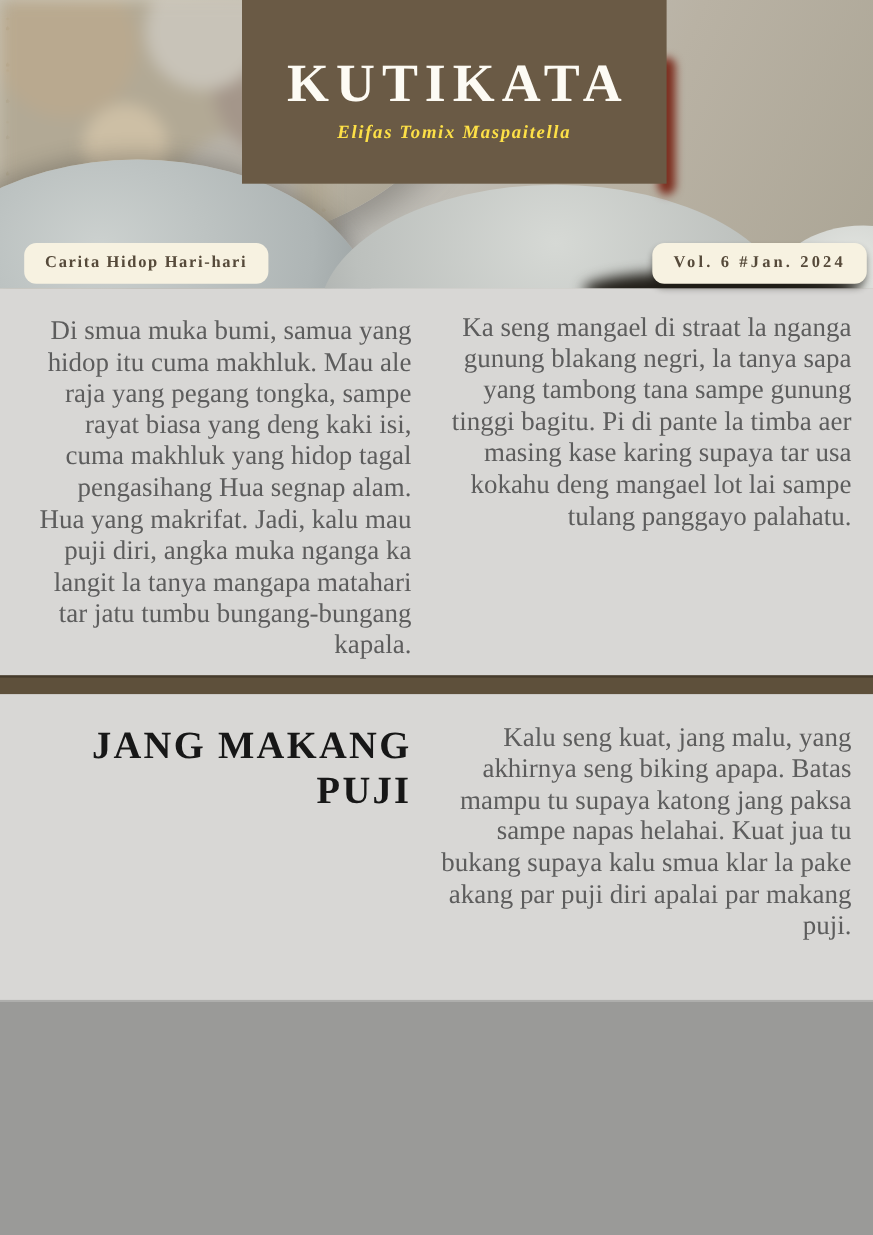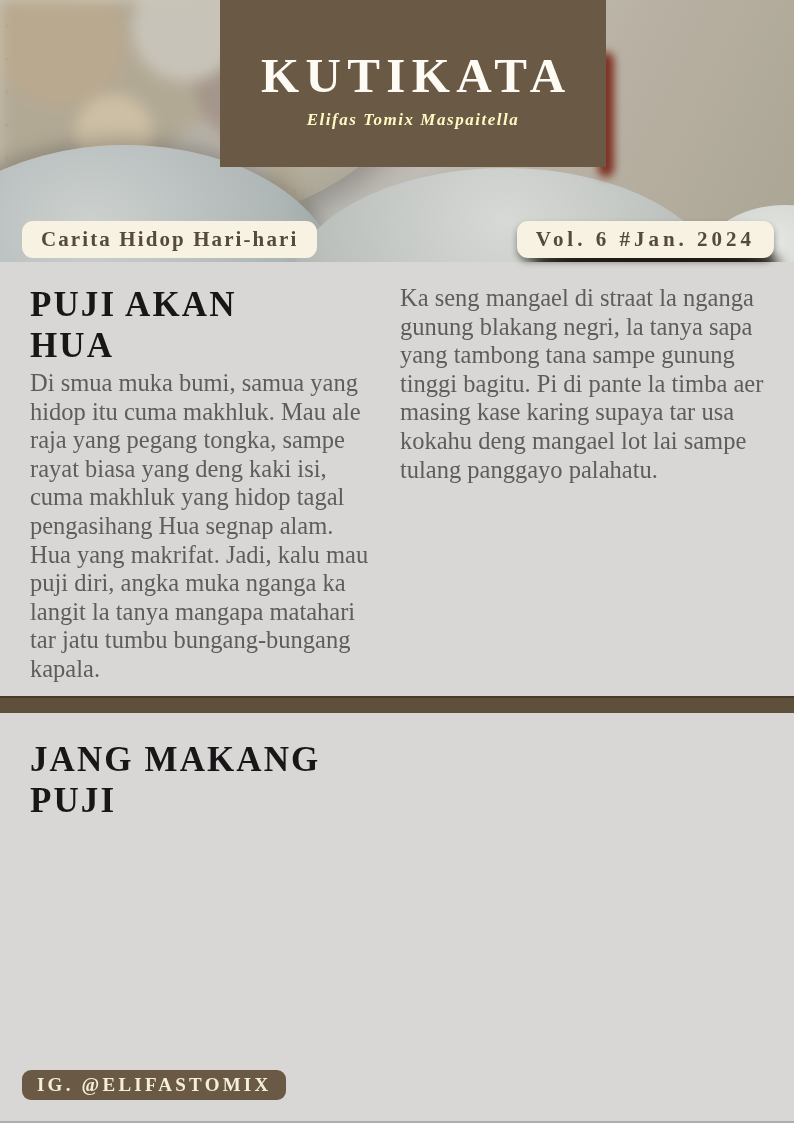--- a/index.html
+++ b/index.html
@@ -1,23 +1,24 @@
 <!DOCTYPE html>
 <html><head>
 <meta charset="utf-8">
 <style>
   * { margin:0; padding:0; box-sizing:border-box; }
   html,body { background:#9a9a98; }
   .page {
     position:relative;
-    width:794px; height:1123px;
+    width:794px; height:911px;
     margin:0 auto;
     background:#d8d7d5;
     overflow:hidden;
     font-family:"Liberation Serif", serif;
+    text-align:right;
   }
   .page::after{
     content:""; position:absolute; left:0; right:0; bottom:0; height:2px;
     background:#aeaeac;
   }
 
   
   .hero{
     position:absolute; top:0; left:0; width:794px; height:262px;
     background:linear-gradient(115deg,#b6b4ae 0%,#c3c2bd 45%,#b9b2a4 70%,#aba595 100%);
@@ -75,33 +76,33 @@
     position:absolute; left:220px; top:0; width:386px; height:167px;
     background:#6a5a45;
     display:flex; flex-direction:column; align-items:center; justify-content:center;
     padding-top:14px;
   }
   .masthead h1{
     color:#fdfbf4; font-size:49px; font-weight:700;
     letter-spacing:0.13em; text-indent:0.13em; line-height:1;
   }
   .masthead .author{
-    margin-top:10px; color:#fef9c3; font-style:italic; font-weight:700;
+    margin-top:10px; color:#fde047; font-style:italic; font-weight:700;
     font-size:17px; letter-spacing:0.09em;
   }
 
   
   .badge{
     position:absolute; top:221px; height:37px; line-height:37px;
     background:#f7f2e1; border-radius:11px;
-    font-weight:700; font-size:21px; color:#564a3a;
+    font-weight:700; font-size:15px; color:#564a3a;
     padding:0 19px; white-space:nowrap;
   }
   .badge-left{ left:22px; letter-spacing:0.10em; }
-  .badge-right{ right:20px; letter-spacing:0.19em; box-shadow:0 4px 6px rgba(25,22,16,.45); }
+  .badge-right{ right:6px; letter-spacing:0.19em; box-shadow:0 4px 6px rgba(25,22,16,.45); }
 
   
   .content{
     position:absolute; top:262px; left:0; width:794px; bottom:0;
     padding:22px 20px 0 30px;
   }
   .section{ display:flex; gap:26px; }
   .col-left{ width:344px; flex:none; }
   .col-right{ flex:1; }
   h2{
@@ -146,37 +147,36 @@
     <div class="author">Elifas Tomix Maspaitella</div>
   </div>
 
   <div class="badge badge-left">Carita Hidop Hari-hari</div>
   <div class="badge badge-right">Vol. 6 #Jan. 2024</div>
 
   <div class="content">
 
     <div class="section section-1">
       <div class="col-left">
-        <h2>PUJI AKAN
-HUA</h2>
         <p class="body-text">Di smua muka bumi, samua yang hidop itu cuma makhluk. Mau ale raja yang pegang tongka, sampe rayat biasa yang deng kaki isi, cuma makhluk yang hidop tagal pengasihang Hua segnap alam. Hua yang makrifat. Jadi, kalu mau puji diri, angka muka nganga ka langit la tanya mangapa matahari tar jatu tumbu bungang-bungang kapala.</p>
       </div>
       <div class="col-right">
         <p class="body-text">Ka seng mangael di straat la nganga gunung blakang negri, la tanya sapa yang tambong tana sampe gunung tinggi bagitu. Pi di pante la timba aer masing kase karing supaya tar usa kokahu deng mangael lot lai sampe tulang panggayo palahatu.</p>
       </div>
     </div>
 
     <div class="divider"></div>
 
     <div class="section section-2">
       <div class="col-left">
         <h2>JANG MAKANG
 PUJI</h2>
       </div>
       <div class="col-right">
+        <p class="body-text">Kalu seng kuat, jang malu, yang akhirnya seng biking apapa. Batas mampu tu supaya katong jang paksa sampe napas helahai. Kuat jua tu bukang supaya kalu smua klar la pake akang par puji diri apalai par makang puji.</p>
       </div>
     </div>
 
   </div>
 
   <div class="ig-badge">IG. @ELIFASTOMIX</div>
 
 </div>
 
 </body></html>

